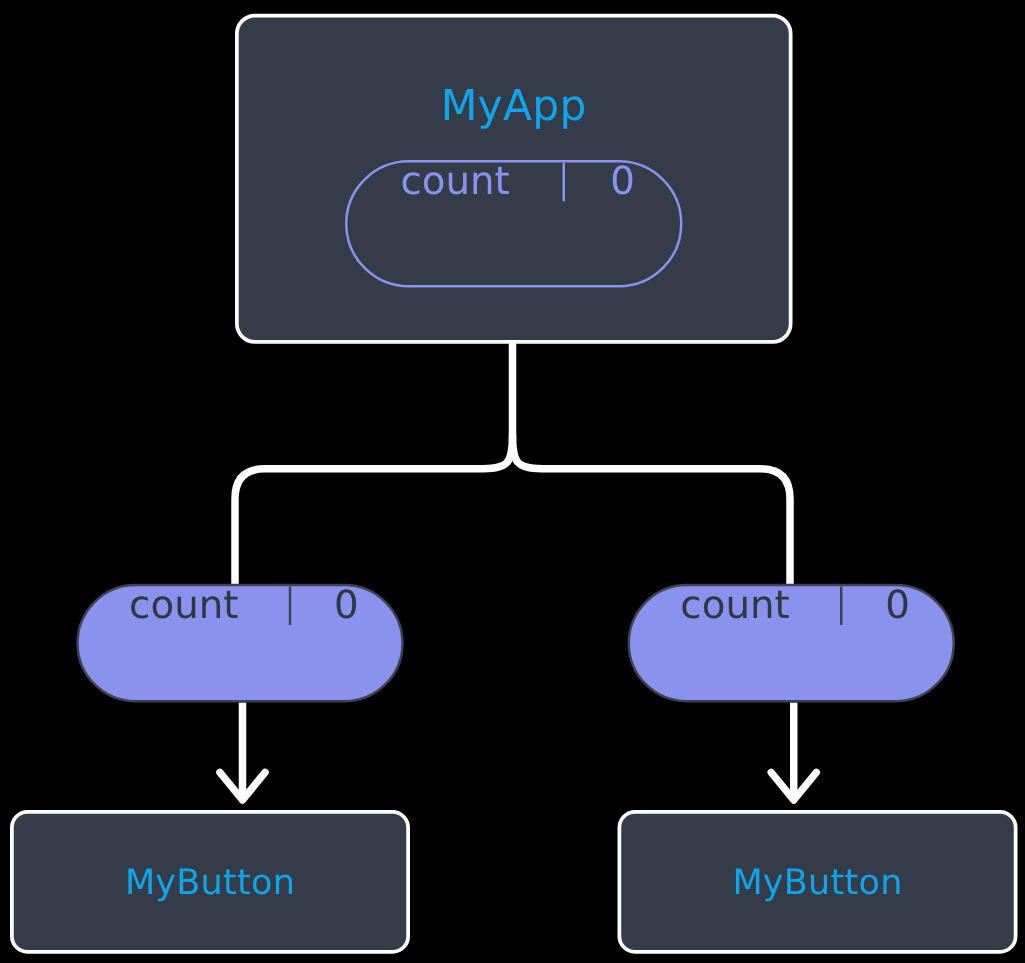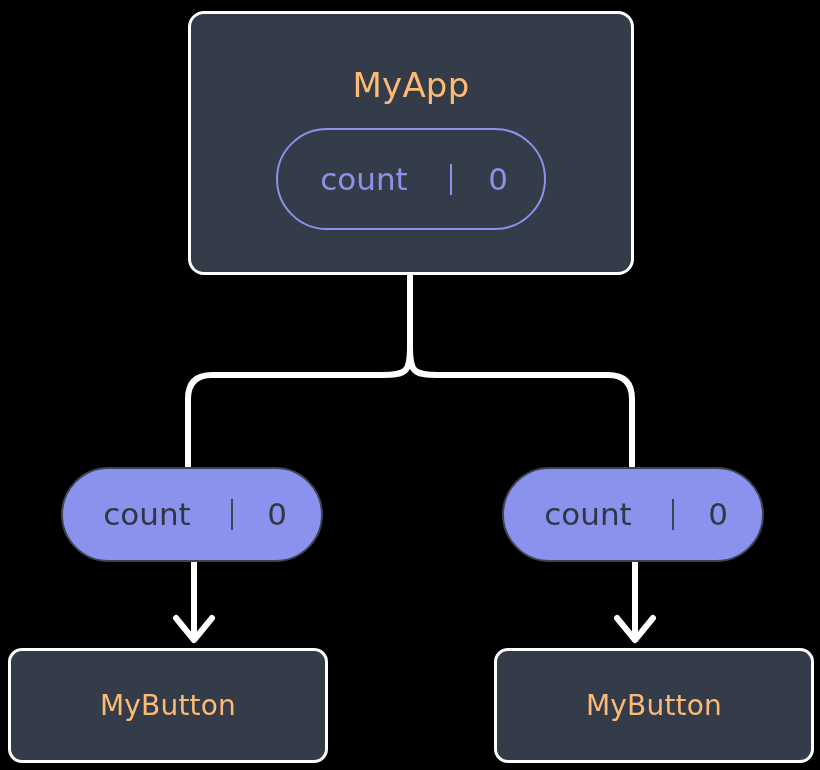--- a/index.html
+++ b/index.html
@@ -33,21 +33,21 @@
     position: absolute;
     box-sizing: border-box;
     background: #343c4a;
     border: 3px solid #ffffff;
     border-radius: 14px;
     display: flex;
     flex-direction: column;
     align-items: center;
   }
   .comp-title {
-    color: #fdba74;
+    color: #0ea5e9;
     font-size: 34px;
     line-height: 1;
     font-weight: 400;
     letter-spacing: 0.2px;
     white-space: nowrap;
   }
 
   #node-myapp {
     left: 188px;
     top: 11px;
@@ -76,21 +76,21 @@
   }
   .leaf-box .comp-title {
     font-size: 28px;
   }
 
   
   .pill {
     position: absolute;
     box-sizing: border-box;
     display: flex;
-    align-items: center;
+    align-items: flex-start;
     border-radius: 999px;
     overflow: hidden;
   }
   .pill .pill-key,
   .pill .pill-val {
     display: flex;
     align-items: center;
     justify-content: center;
     font-size: 31px;
     line-height: 1;

